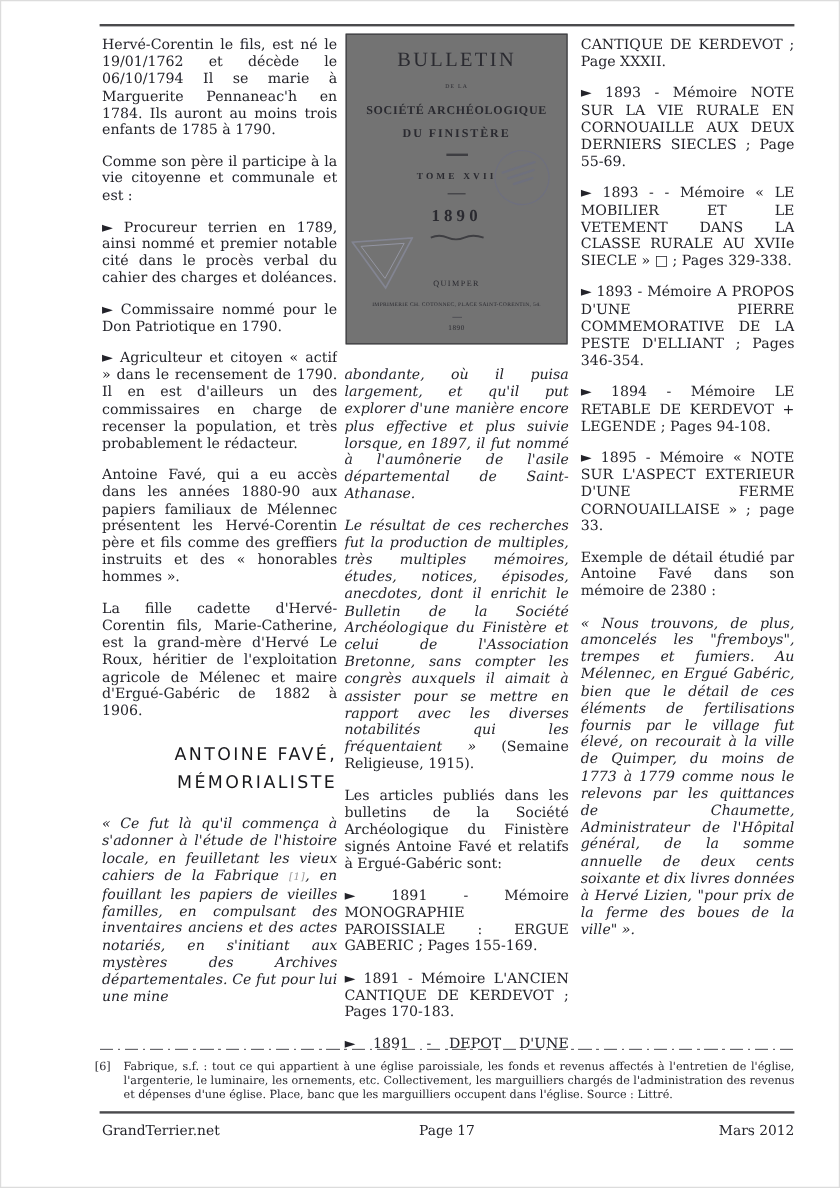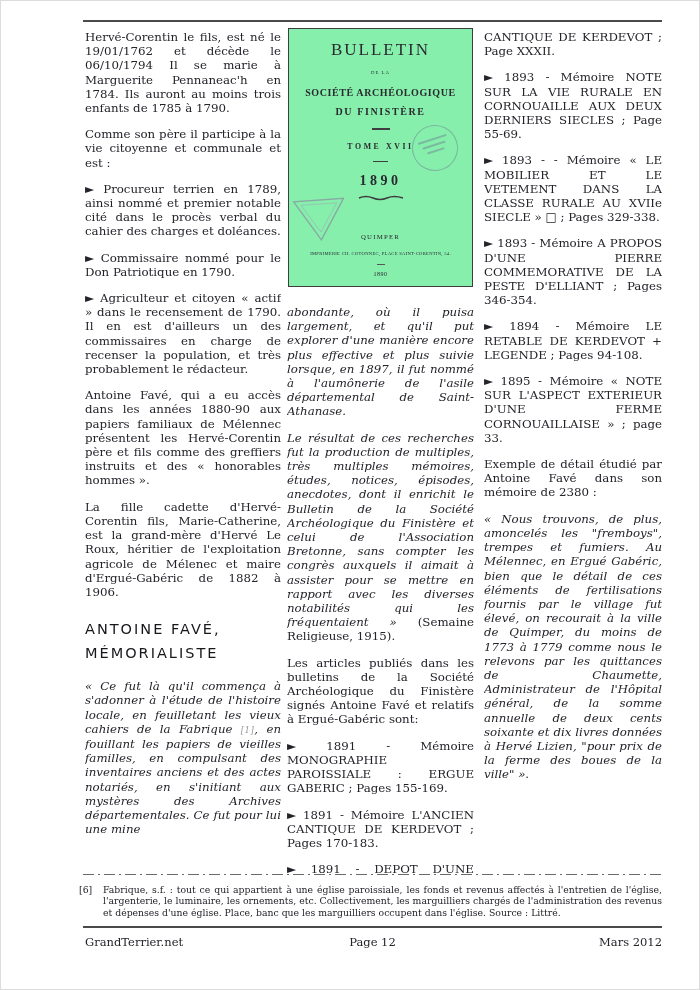--- a/index.html
+++ b/index.html
@@ -17,27 +17,27 @@
   .col2{left:287px;top:26px;width:187px;height:849px;}
   .col3{left:484px;top:30px;width:178px;height:812px;}
 
   .para{margin:0 0 12px 0;}
   .italic{font-style:italic;}
   .ref{font-size:8.5px;color:#9a9a9a;letter-spacing:.5px;}
   .roman{font-style:normal;}
 
   .section-heading{
     font-family:"DejaVu Sans", sans-serif;font-size:14.5px;line-height:24px;
-    letter-spacing:2px;text-align:left;margin:18px 0 14px 0;color:#18181c;
+    letter-spacing:2px;text-align:right;margin:18px 0 14px 0;color:#18181c;
   }
 
   
   .cover{
     position:relative;width:183px;height:257px;border:1px solid #3d3d40;
-    background:#86efac;margin:2px 0 18px 1px;text-align:center;
+    background:#737373;margin:2px 0 18px 1px;text-align:center;
     font-family:"Liberation Serif", serif;color:#2a2a30;overflow:hidden;
   }
   .cover-title{font-size:17px;letter-spacing:2px;margin-top:12px;line-height:18px;}
   .cover-dela{font-size:4.8px;letter-spacing:1px;margin-top:7px;}
   .cover-societe{font-size:10px;font-weight:bold;letter-spacing:.6px;margin-top:6px;}
   .cover-finistere{font-size:10px;font-weight:bold;letter-spacing:1.6px;margin-top:5px;}
   .cover-rule{width:18px;height:2px;background:#3e3e42;margin:8px auto 0 auto;}
   .cover-rule2{width:15px;height:1px;background:#3e3e42;margin:7px auto 0 auto;}
   .cover-tome{font-size:7.8px;letter-spacing:2.6px;margin-top:10px;font-weight:bold;}
   .cover-year{font-size:14px;font-weight:bold;letter-spacing:3.5px;margin-top:12px;}
@@ -156,17 +156,17 @@
 
   <div class="footnote-sep"></div>
   <div class="footnote">
     <span class="marker">[6]</span>
     <span>Fabrique, s.f. : tout ce qui appartient à une église paroissiale, les fonds et revenus affectés à l'entretien de l'église, l'argenterie, le luminaire, les ornements, etc. Collectivement, les marguilliers chargés de l'administration des revenus et dépenses d'une église. Place, banc que les marguilliers occupent dans l'église. Source : Littré.</span>
   </div>
 
   <div class="rule footer-rule"></div>
   <div class="footer">
     <span class="left">GrandTerrier.net</span>
-    <span class="center">Page 12</span>
+    <span class="center">Page 17</span>
     <span class="right">Mars 2012</span>
   </div>
 
 </div>
 
 </body></html>

